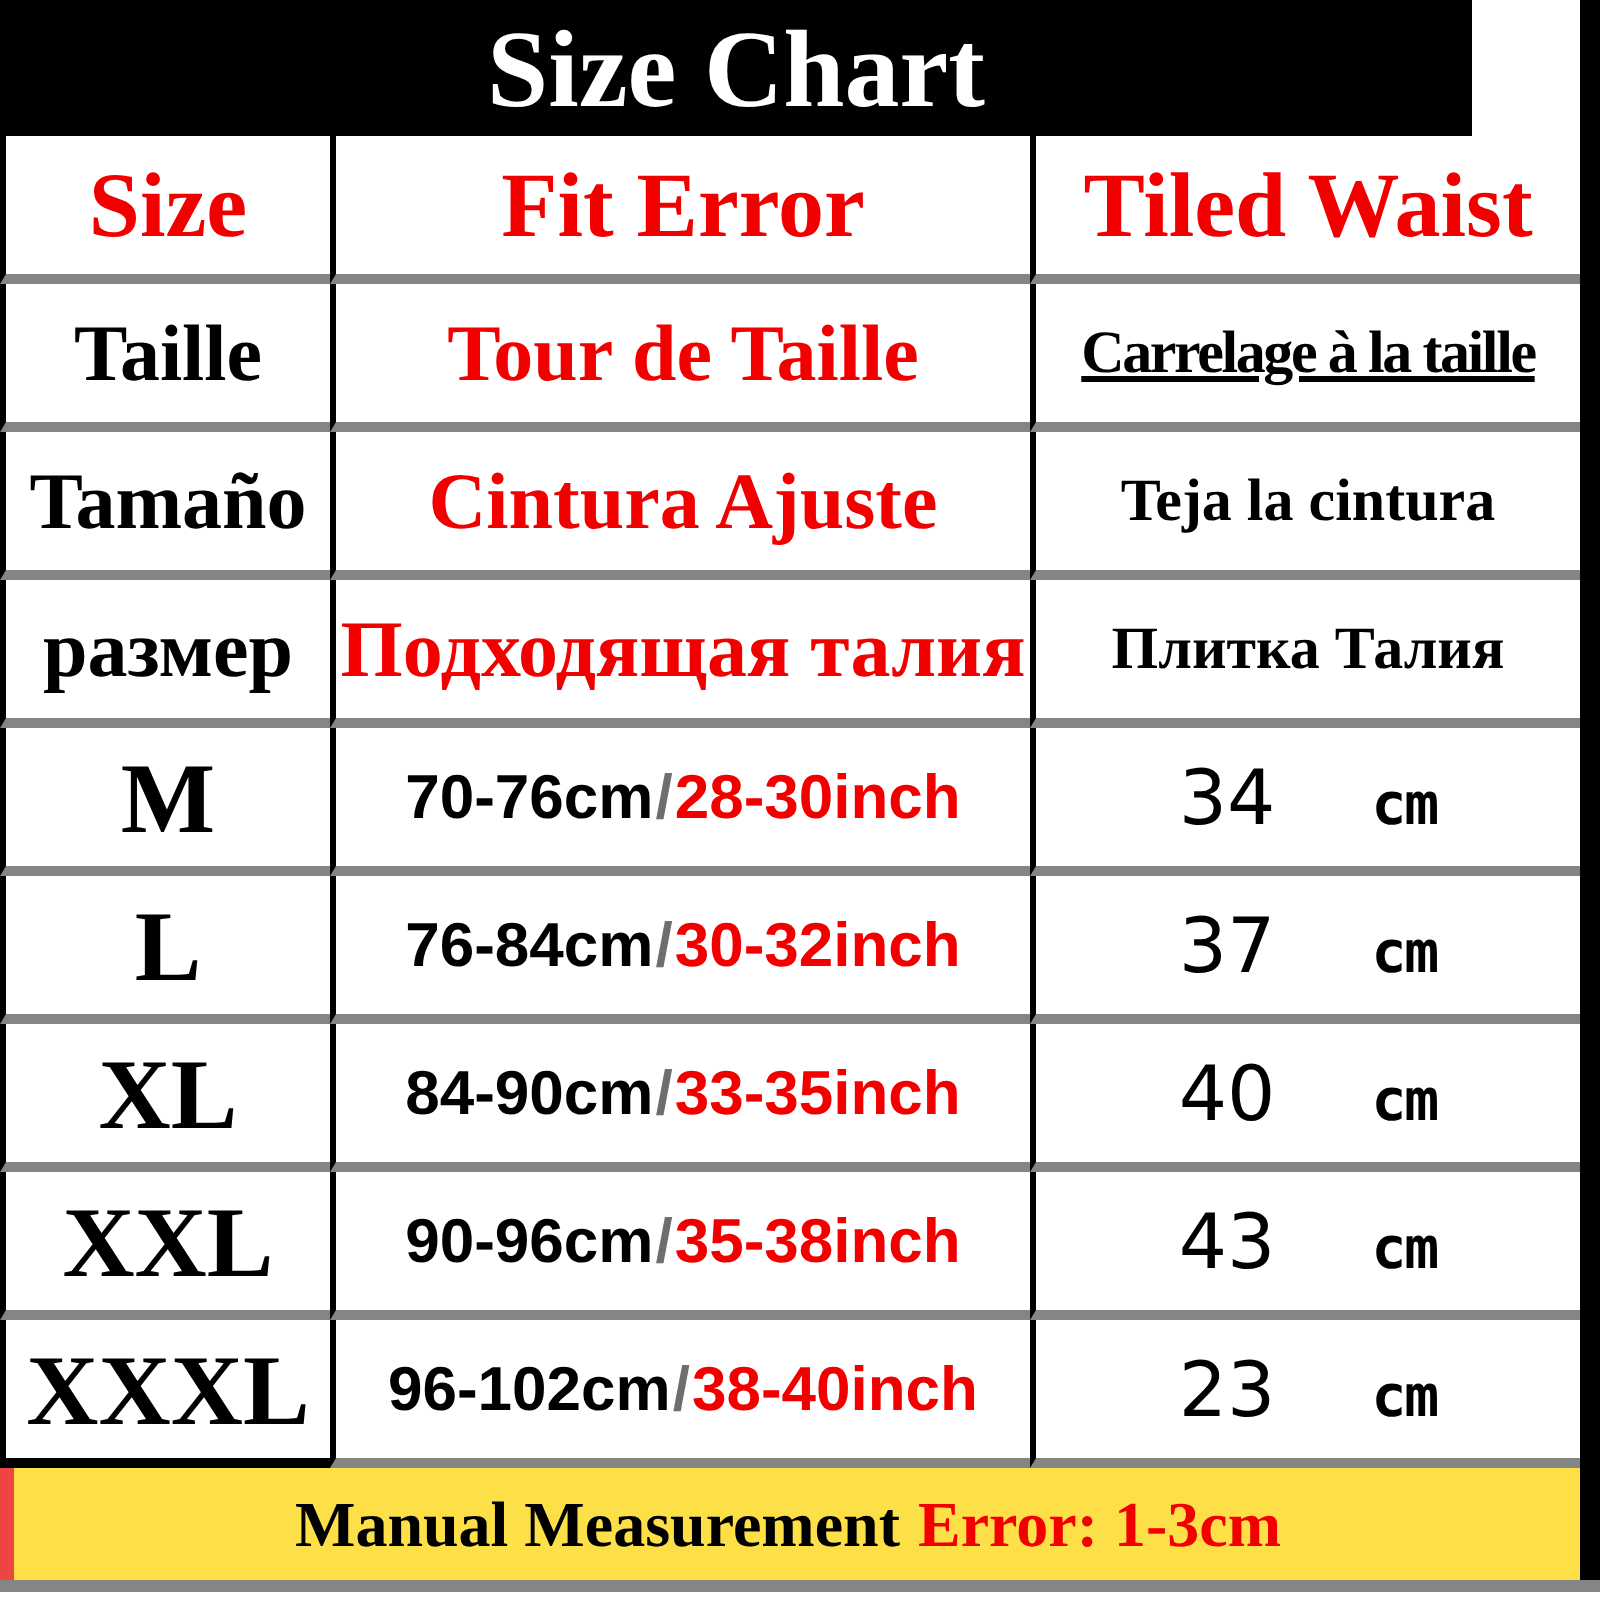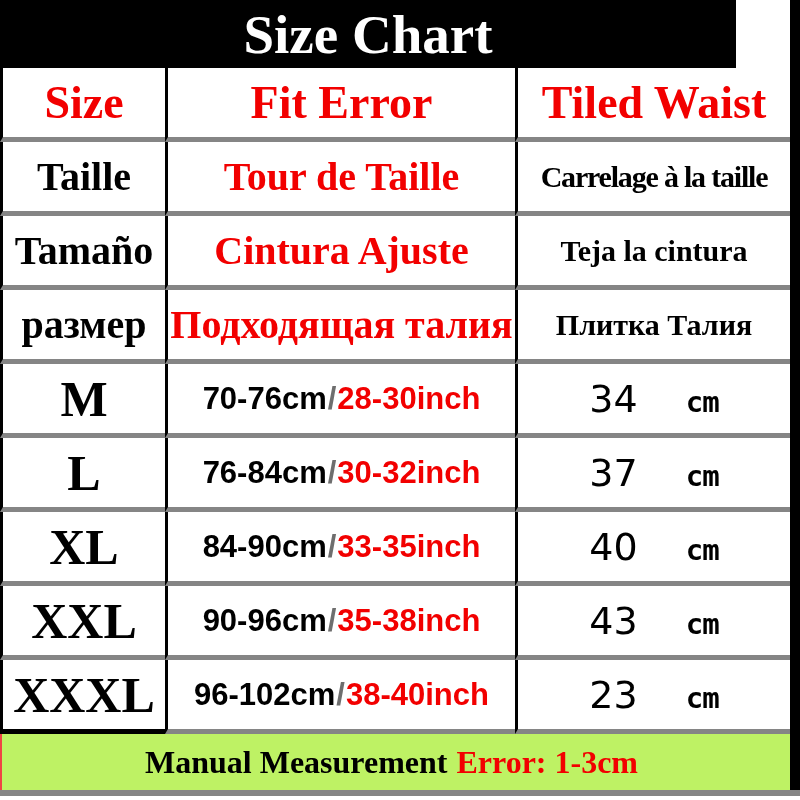--- a/index.html
+++ b/index.html
@@ -45,21 +45,21 @@
     overflow:visible;
   }
   .c1 { border-left:3px solid #000000; }
   .c2, .c3 { border-left:3px solid #000000; }
   .last.c1 { border-bottom-color:#000000; }
 
   .hdr  { color:#f20000; font-size:46px; font-weight:bold; }
   .lang-size  { color:#000000; font-size:40px; font-weight:bold; }
   .lang-fit   { color:#f20000; font-size:40px; font-weight:bold; }
   .lang-tiled { color:#000000; font-size:30px; font-weight:bold; white-space:nowrap; }
-  .tight      { letter-spacing:-1.2px; }
+  .tight      { letter-spacing:-1.2px;text-decoration:underline; }
 
   .size-letter { color:#000000; font-size:50px; font-weight:bold; }
 
   .fit-val {
     font-family:"Liberation Sans", sans-serif;
     font-weight:bold; font-size:31px; white-space:nowrap;
   }
   .fit-val .cmpart   { color:#000000; }
   .fit-val .slash    { color:#6e6e6e; padding:0 1px; }
   .fit-val .inchpart { color:#f20000; }
@@ -70,22 +70,22 @@
   }
   .tiled-val .num  { font-size:38px; }
   .tiled-val .unit {
     font-family:"DejaVu Sans Mono", monospace;
     font-weight:bold; font-size:29px; letter-spacing:-1px;
   }
 
   
   .footer {
     position:absolute; left:0; top:734px; width:790px; height:56px;
-    box-sizing:border-box; border-left:2px solid #ef4444;
-    background:#bef264;
+    box-sizing:border-box; border-left:7px solid #ef4444;
+    background:#fde047;
     display:flex; align-items:center; justify-content:center;
     font-weight:bold; font-size:32px; color:#000000; white-space:nowrap;
   }
   .footer .red { color:#f20000; margin:0 9px; }
   .bottom-bar {
     position:absolute; left:0; top:790px; width:800px; height:6px;
     background:#858585;
   }
 </style>
 </head>

